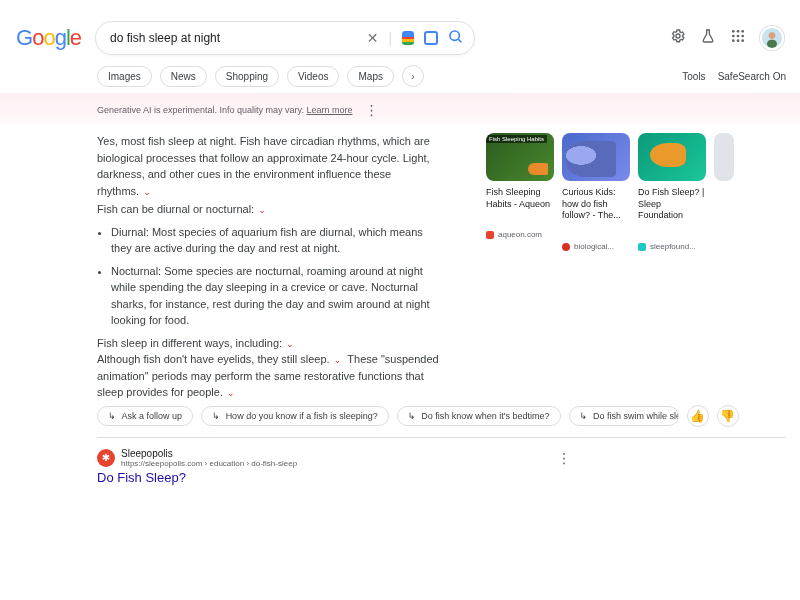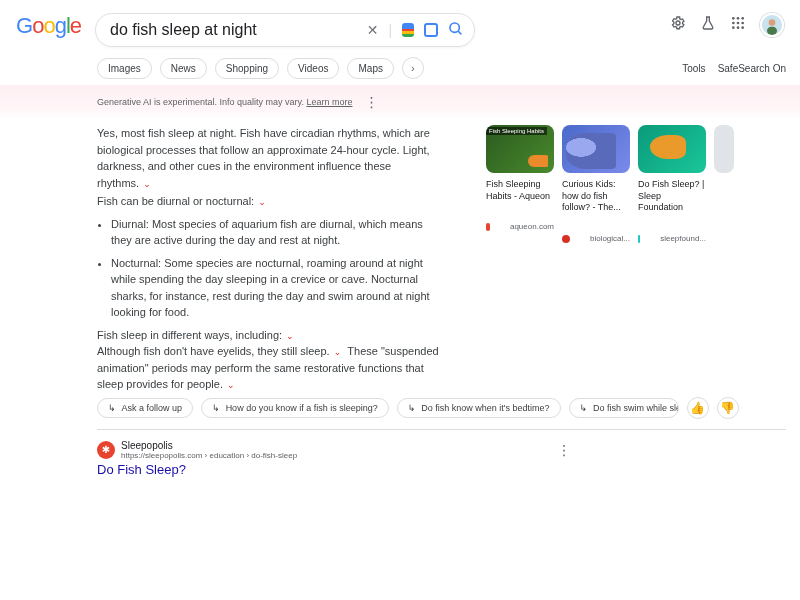--- a/index.html
+++ b/index.html
@@ -1,21 +1,21 @@
 <!DOCTYPE html>
 <html><head>
 <meta charset="utf-8">
 <style>
   * { box-sizing: border-box; margin: 0; padding: 0; }
   body { font-family: Arial, sans-serif; background: #fff; color: #202124; width: 800px; height: 600px; overflow: hidden; position: relative; }
-  .header { display: flex; align-items: flex-start; padding: 13px 16px 4px 16px; }
+  .header { display: flex; align-items: center; padding: 21px 16px 4px 16px; }
   .logo { font-size: 22px; font-weight: 500; margin-right: 14px; letter-spacing: -1px; }
   .logo span:nth-child(1){color:#4285F4}.logo span:nth-child(2){color:#EA4335}.logo span:nth-child(3){color:#FBBC05}.logo span:nth-child(4){color:#4285F4}.logo span:nth-child(5){color:#34A853}.logo span:nth-child(6){color:#EA4335}
   .searchbar { display:flex; align-items:center; border:1px solid #dfe1e5; border-radius:24px; height:34px; width:380px; padding:0 10px 0 14px; box-shadow:0 1px 3px rgba(0,0,0,0.05);}
-  .searchbar input { flex:1; border:none; outline:none; font-size:16px; color:#202124;}
+  .searchbar input { flex:1; border:none; outline:none; font-size:12px; color:#202124;}
   .sb-icons { display:flex; align-items:center; gap:10px; margin-left:6px;}
   .sb-icons span { font-size:14px; color:#70757a; cursor:pointer;}
   .sb-mic { width:12px; height:14px; display:inline-block; background:linear-gradient(180deg,#4285F4 40%,#EA4335 40% 60%,#FBBC05 60% 80%,#34A853 80%); border-radius:3px;}
   .sb-camera { width:14px; height:14px; border:2px solid #4285F4; border-radius:3px; display:inline-block; position:relative;}
   .sb-search { color:#4285F4; font-size:15px;}
   .hdr-right { margin-left:auto; display:flex; align-items:center; gap:14px;}
   .hdr-right span { font-size:16px; color:#5f6368;}
   .avatar-wrap { width:24px; height:24px; border-radius:50%; overflow:hidden; border:2px solid #fff; box-shadow:0 0 0 1px #ddd;}
   .avatar-wrap svg{width:100%;height:100%}
   .hdr-ico{width:16px;height:16px;display:inline-block}
@@ -30,21 +30,21 @@
   .content { display:flex; padding:6px 14px 0 97px; }
   .main { width:345px; font-size:11px; color:#3c4043; line-height:1.5;}
   .caret { color:#d93025; font-size:9px; margin-left:4px;}
   .sec-head { margin-top:2px; font-size:11px; }
   ul.bul { margin:6px 0 0 14px; list-style:disc;}
   ul.bul li { margin-bottom:6px;}
   .side { margin-left:auto; width:300px; display:flex; gap:8px; overflow:hidden;}
   .card { width:68px; flex-shrink:0; border-radius:8px;}
   .card-img { width:68px; height:48px; border-radius:8px; position:relative; overflow:hidden;}
   .card-title { font-size:9px; color:#202124; margin-top:6px; line-height:1.3;}
-  .card-src { font-size:8px; color:#5f6368; margin-top:20px; display:flex; align-items:center; gap:20px;}
+  .card-src { font-size:8px; color:#5f6368; margin-top:20px; display:flex; align-items:center; gap:4px;}
   .src-dot{width:8px;height:8px;border-radius:2px;display:inline-block}
   .badge { position:absolute; top:2px; left:0; background:rgba(0,0,0,0.55); color:#fff; font-size:6px; padding:1px 3px;}
   .chips-row { display:flex; gap:8px; padding:4px 14px 0 97px; align-items:center;}
   .chip { border:1px solid #dadce0; border-radius:16px; padding:4px 10px; font-size:9px; color:#3c4043; display:flex; align-items:center; gap:6px; cursor:pointer;}
   .thumb { border:1px solid #dadce0; border-radius:50%; width:22px;height:22px; display:flex; align-items:center; justify-content:center; color:#5f6368; font-size:12px; cursor:pointer;}
   .hr { border:none; border-top:1px solid #dadce0; margin:10px 14px 0 97px;}
   .result { padding:10px 0 0 97px;}
   .res-fav{width:18px;height:18px;border-radius:50%;background:#e8432e;display:inline-flex;align-items:center;justify-content:center;color:#fff;font-size:10px;margin-right:6px}
   .res-head{display:flex;align-items:center}
   .res-site{font-size:10px;color:#202124}

